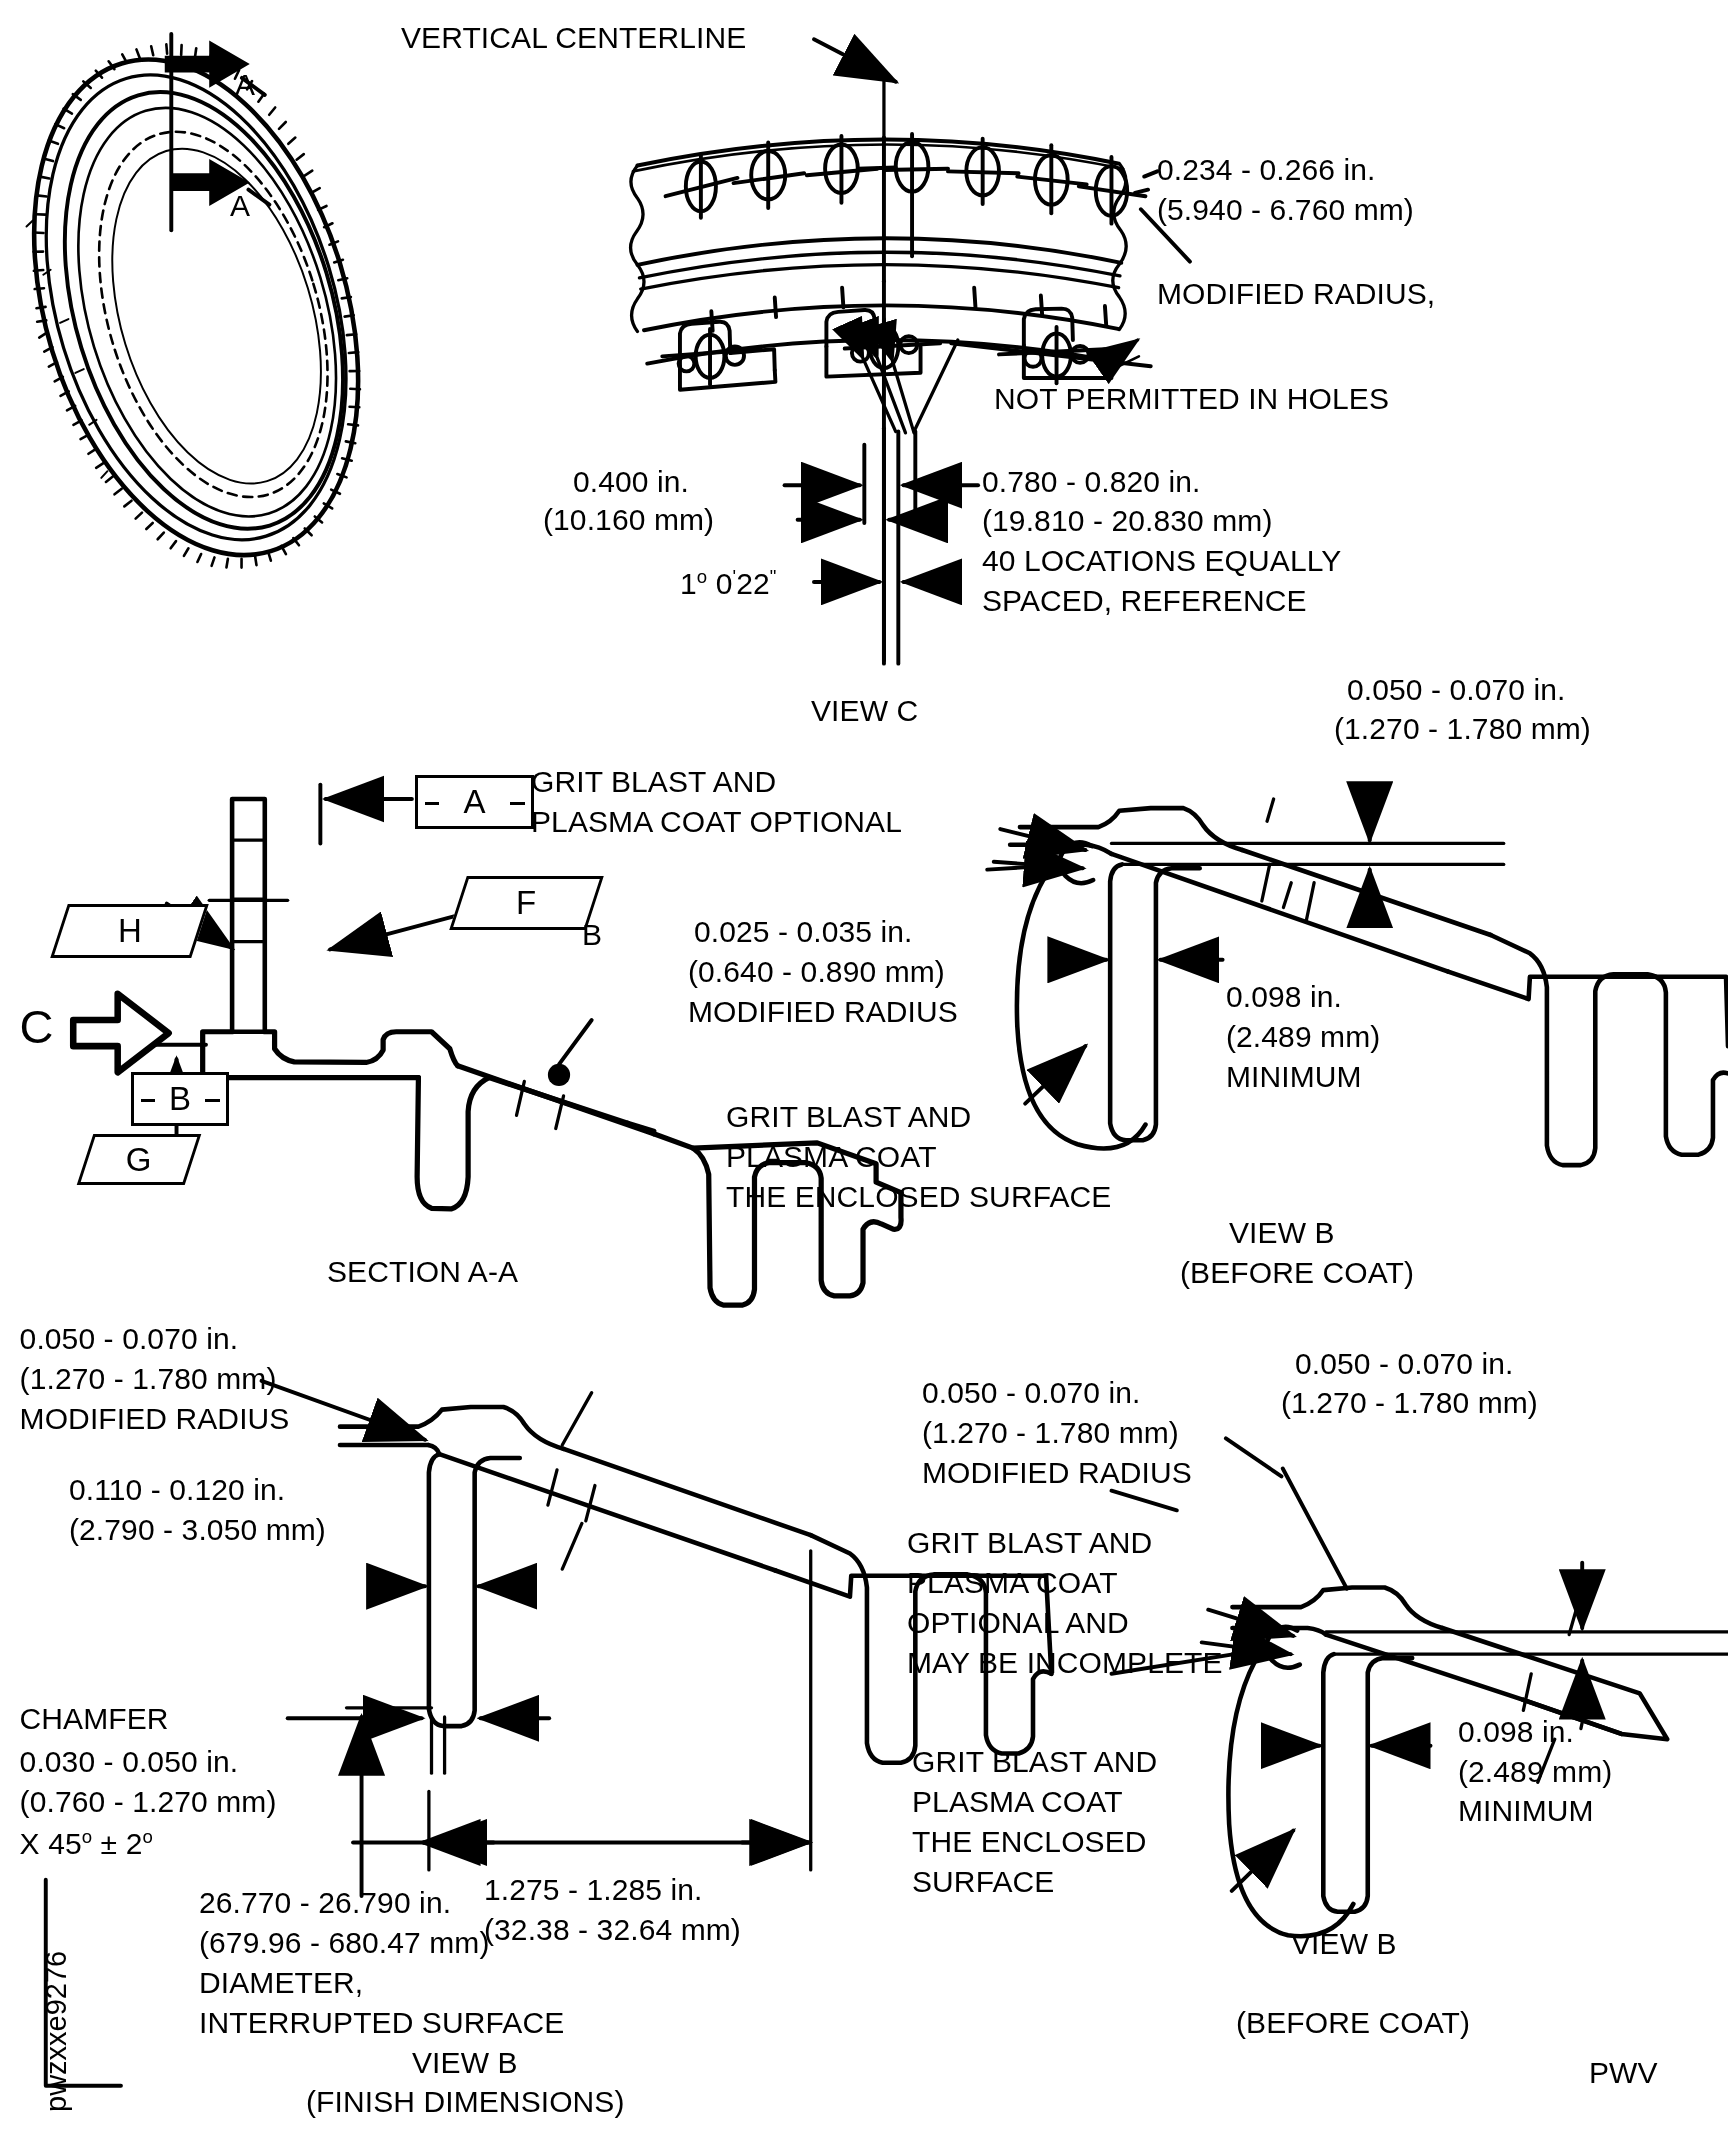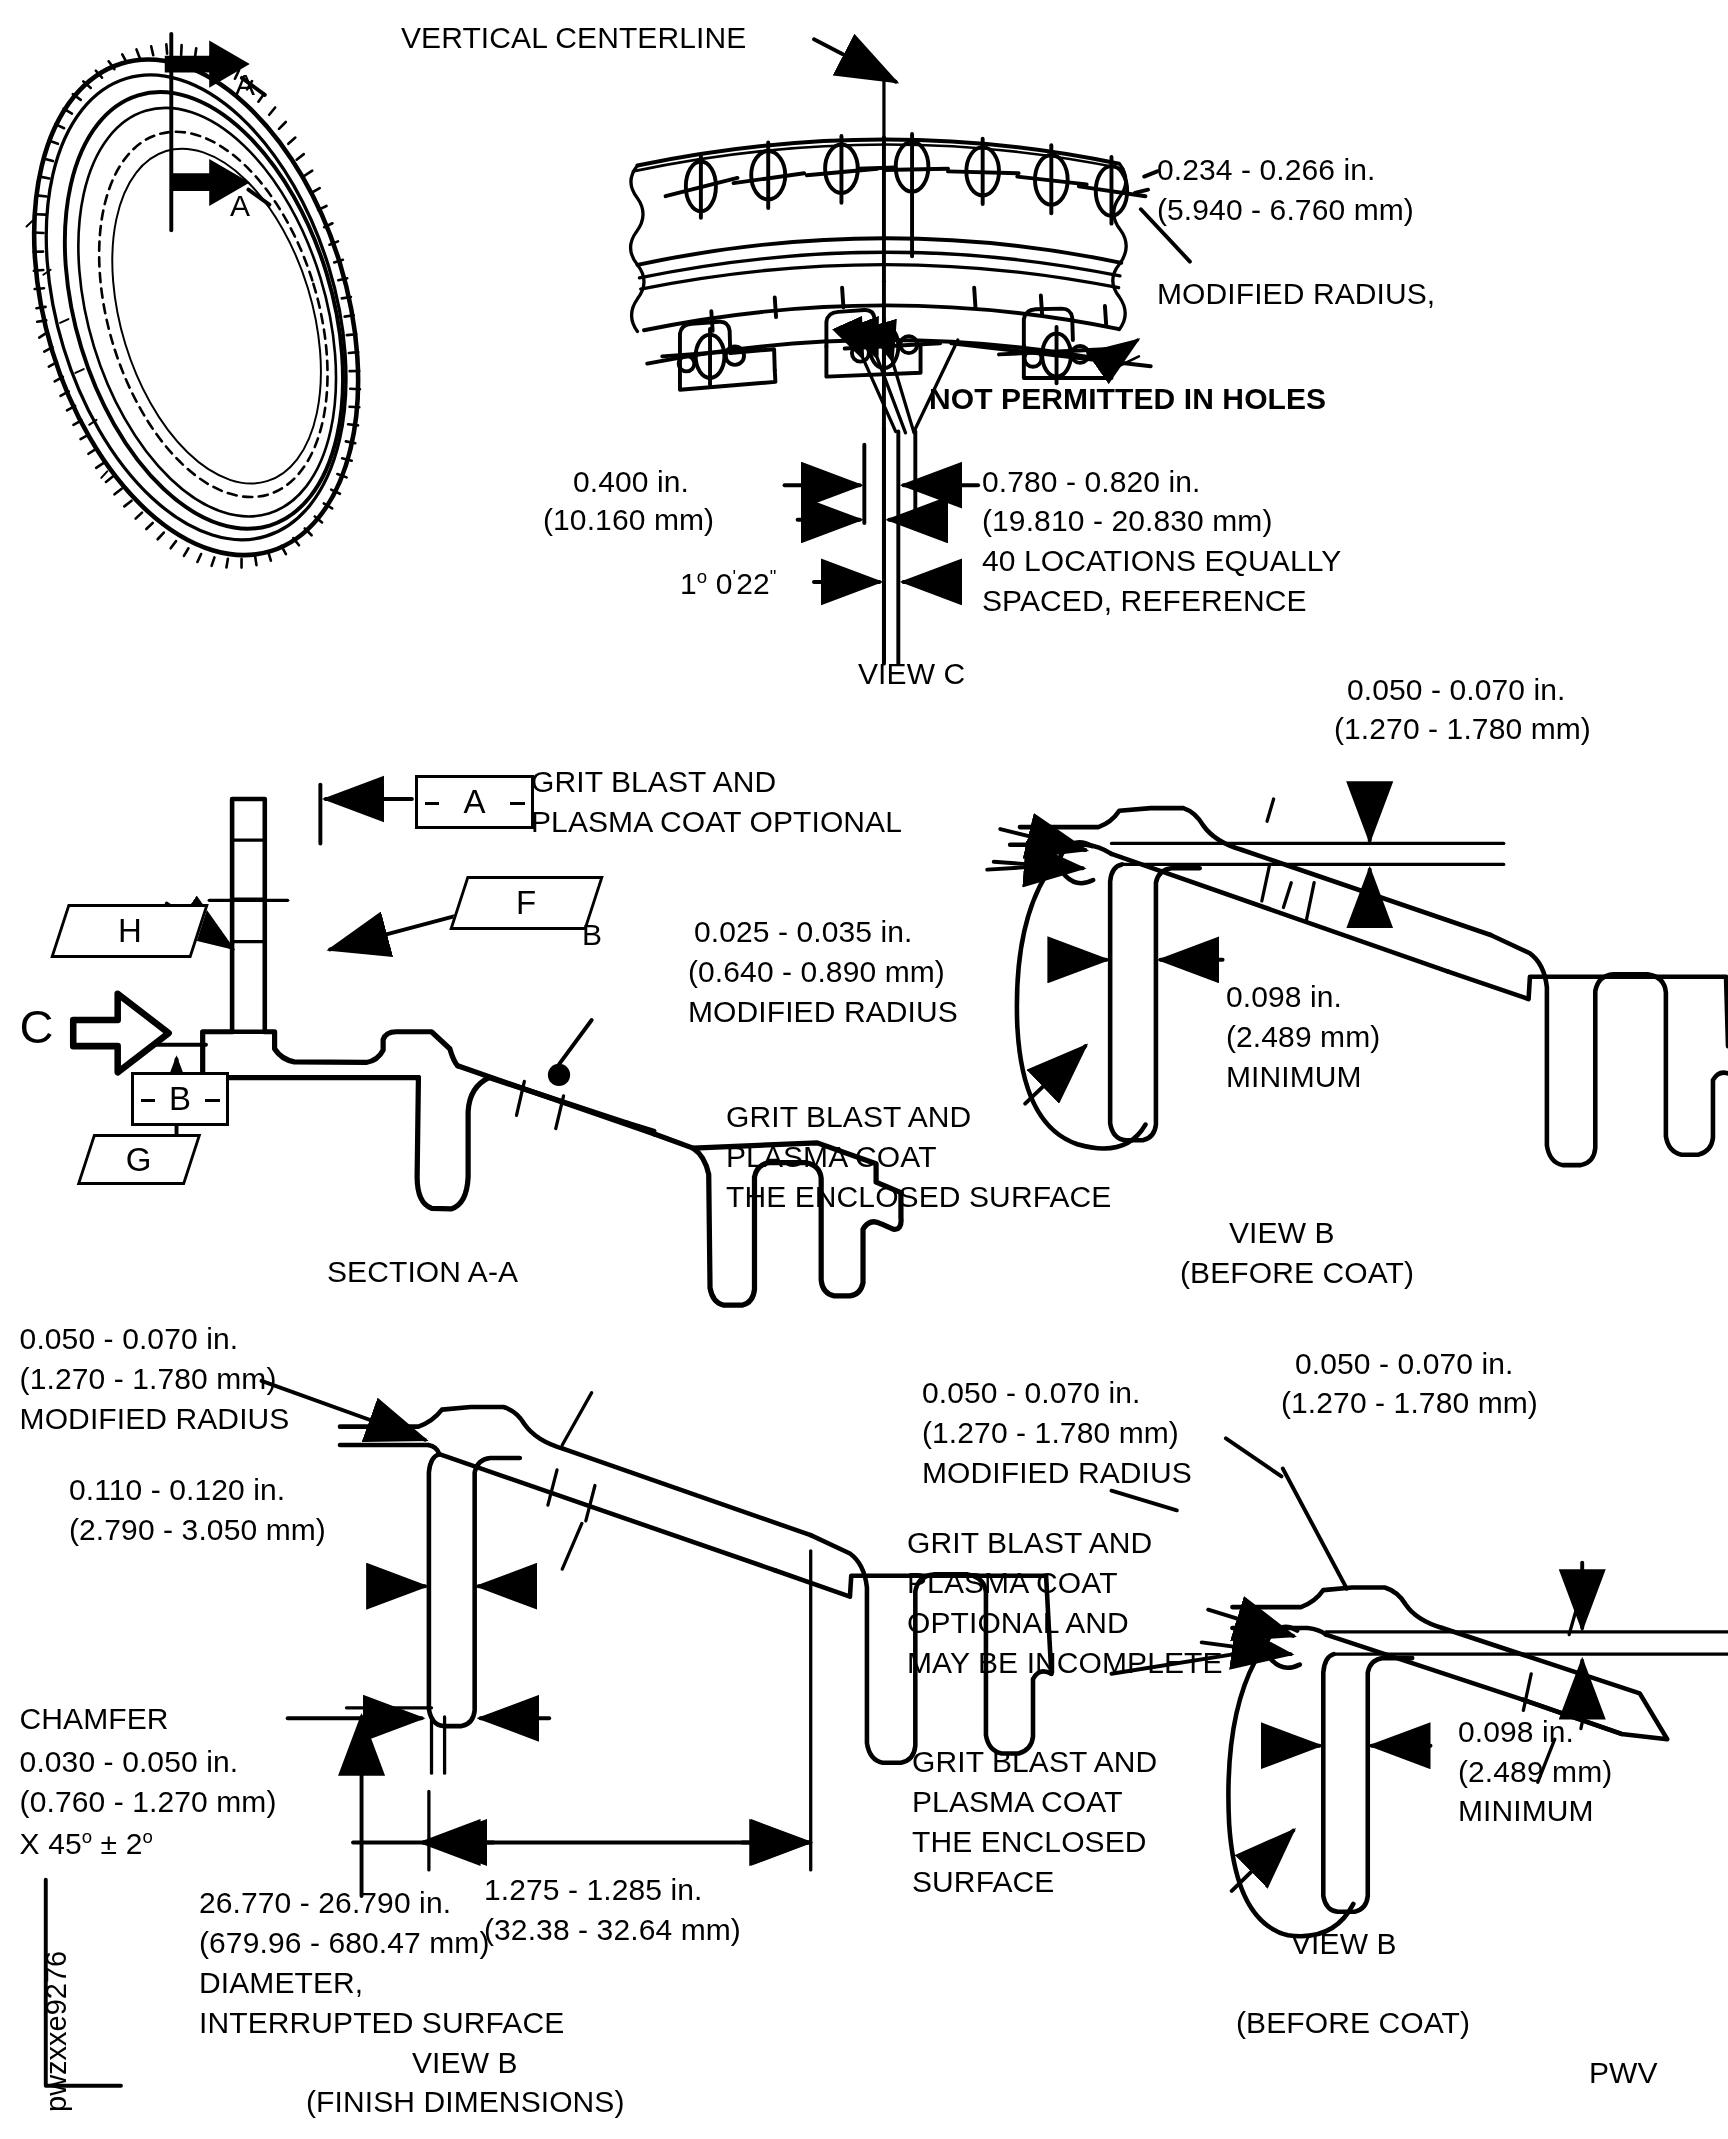--- a/index.html
+++ b/index.html
@@ -486,33 +486,33 @@
 
   <div class="txt" style="left:235px; top:65px;">A</div>
   <div class="txt" style="left:230px; top:186px;">A</div>
 
   <div class="txt" style="left:401px; top:18.3px;">VERTICAL CENTERLINE</div>
 
   <div class="txt" style="left:1157px; top:150px;">0.234 - 0.266 in.</div>
   <div class="txt" style="left:1157px; top:190px;">(5.940 - 6.760 mm)</div>
   <div class="txt" style="left:1157px; top:230px;margin-top:44px;">MODIFIED RADIUS,</div>
 
-  <div class="txt" style="left:929px; top:379px;font-weight:bold;">NOT PERMITTED IN HOLES</div>
+  <div class="txt" style="left:994px; top:379px;">NOT PERMITTED IN HOLES</div>
 
   <div class="txt" style="left:573px; top:462px;">0.400 in.</div>
   <div class="txt" style="left:543px; top:500px;">(10.160 mm)</div>
 
   <div class="txt" style="left:982px; top:462px;">0.780 - 0.820 in.</div>
   <div class="txt" style="left:982px; top:501px;">(19.810 - 20.830 mm)</div>
   <div class="txt" style="left:982px; top:541px;">40 LOCATIONS EQUALLY</div>
   <div class="txt" style="left:982px; top:581px;">SPACED, REFERENCE</div>
 
   <div class="txt" style="left:680px; top:564px;"><span>1</span><span class="sup">o</span><span>&nbsp;</span><span>0</span><span class="sup">'</span><span>22</span><span class="sup">"</span></div>
 
-  <div class="txt" style="left:811px; top:654px;margin-left:47px;">VIEW C</div>
+  <div class="txt" style="left:811px; top:691px;">VIEW C</div>
 
   <div class="txt" style="left:1347px; top:670px;">0.050 - 0.070 in.</div>
   <div class="txt" style="left:1334px; top:709px;">(1.270 - 1.780 mm)</div>
 
   <div class="datum-box" style="left:415px; top:775px; width:119px; height:54px;">
     <span class="dash-l"></span>
     <span>A</span>
     <span class="dash-r"></span>
   </div>
 

